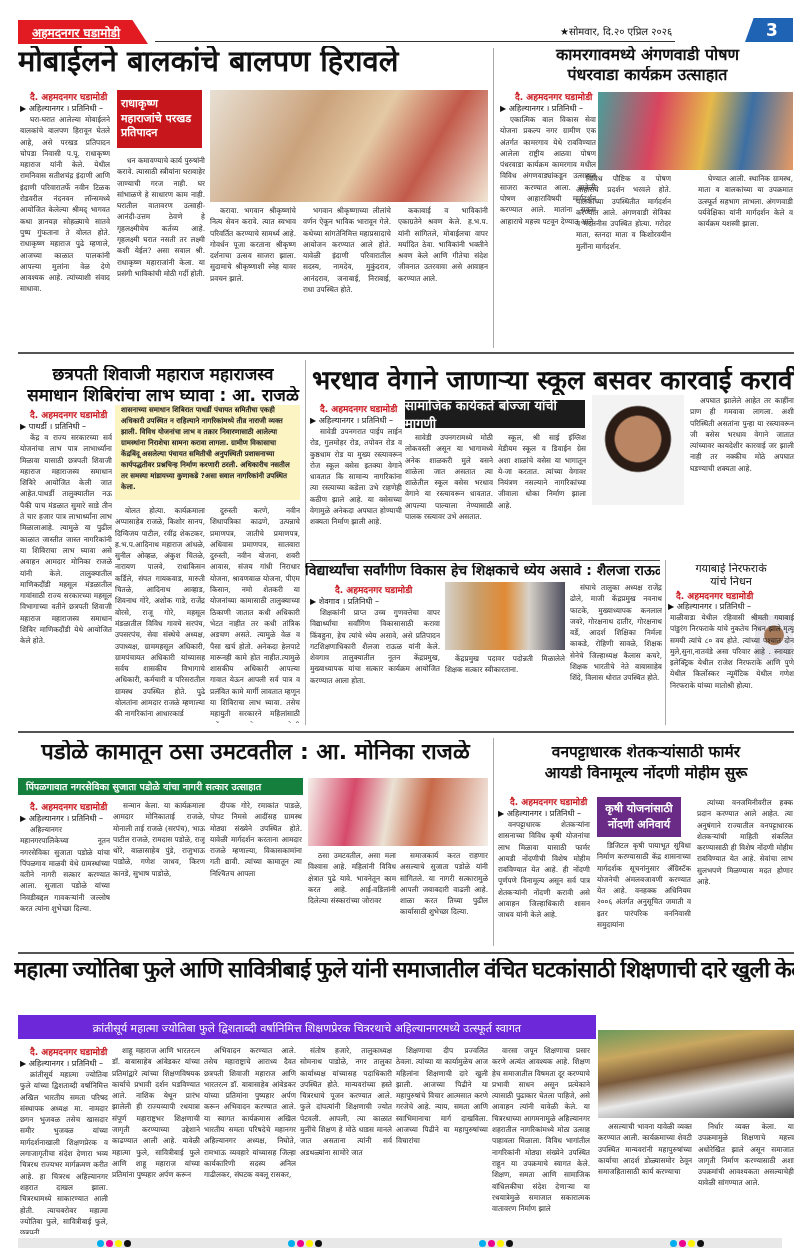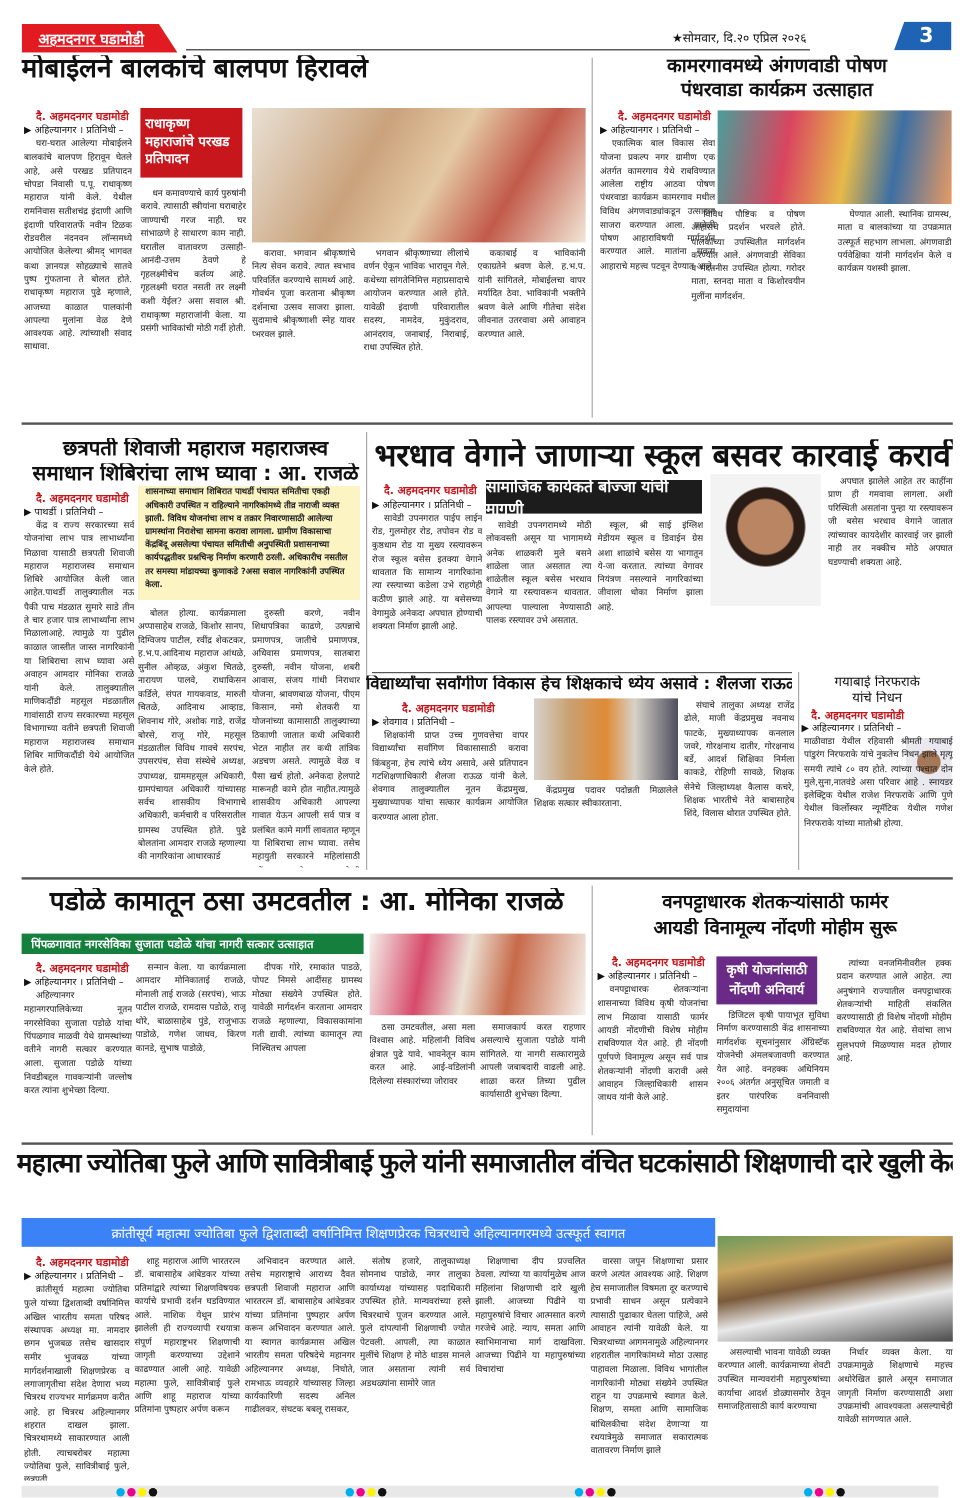--- a/index.html
+++ b/index.html
@@ -18,44 +18,44 @@
 .photo{background:linear-gradient(135deg,#8a7a6a,#c9a17a 40%,#6b8f9f 70%,#a15a5a);overflow:hidden}
 .rule{height:1.5px;background:#555}
 .vrule{width:1px;background:#aaa}
 .box-red{background:#c8161d;color:#fff;font:bold 12px "DejaVu Sans",sans-serif;display:flex;align-items:center;justify-content:center;line-height:1.35;padding:4px}
 .box-dark{background:#1c1c1c;color:#fff;font:bold 13px "DejaVu Sans",sans-serif;display:flex;align-items:center;justify-content:center}
 .box-blue{background:#15803d;color:#fff;font:bold 11px "DejaVu Sans",sans-serif;display:flex;align-items:center;padding-left:8px;white-space:nowrap;overflow:hidden}
 .box-purple{background:#6a2b86;color:#fff;font:bold 11px "DejaVu Sans",sans-serif;text-align:center;display:flex;align-items:center;justify-content:center;line-height:1.5}
 .box-yellow{background:#fdf4c4}
 .box-yellow .t{font:bold 11px "DejaVu Sans",sans-serif;color:#c8161d;padding:4px 6px 2px}
 .box-yellow .b{font:bold 7px "DejaVu Sans",sans-serif;line-height:11px;color:#222;padding:0 6px}
-.banner-red{background:#3b82f6;color:#fff;font:11.5px "DejaVu Sans",sans-serif;display:flex;align-items:center;justify-content:center;white-space:nowrap}
+.banner-red{background:#6d28d9;color:#fff;font:11.5px "DejaVu Sans",sans-serif;display:flex;align-items:center;justify-content:center;white-space:nowrap}
 .footer-bar{left:18px;top:1238px;width:764px;height:10px;background:#e8e8e8;display:flex;justify-content:space-around;align-items:center}
 .dots{display:flex;gap:2px}
 .dots i{display:block;width:7px;height:7px;border-radius:50%}
 .c{background:#00aeef}.m{background:#ec008c}.y{background:#fff200}.k{background:#111}
 </style>
 </head>
 <body>
 
 <div class="abs masthead">
     <span>अहमदनगर घडामोडी</span>
   </div>
 <div class="abs topline"></div>
 <div class="abs dateline">★सोमवार, दि.२० एप्रिल २०२६</div>
 <div class="abs pageno">3</div>
 
-<div class="abs hl" style="left:18px;top:46px;width:470px;font-size:22px">मोबाईलने बालकांचे बालपण हिरावले</div>
+<div class="abs hl" style="left:18px;top:46px;width:470px;font-size:29px">मोबाईलने बालकांचे बालपण हिरावले</div>
 <div class="abs byline" style="left:30px;top:90px">दै. अहमदनगर घडामोडी</div>
 <div class="abs dateplace" style="left:20px;top:102px">▶ अहिल्यानगर । प्रतिनिधी –</div>
 <div class="abs col" style="left:20px;top:114px;width:90px;height:230px">घरा-घरात आलेल्या मोबाईलने बालकांचे बालपण हिरावून घेतले आहे, असे परखड प्रतिपादन चोपडा निवासी प.पू. राधाकृष्ण महाराज यांनी केले. येथील रामनिवास सतीशचंद्र इंदाणी आणि इंदाणी परिवारातर्फे नवीन टिळक रोडवरील नंदनवन लॉन्समध्ये आयोजित केलेल्या श्रीमद् भागवत कथा ज्ञानयज्ञ सोहळ्याचे सातवे पुष्प गुंफताना ते बोलत होते. राधाकृष्ण महाराज पुढे म्हणाले, आजच्या काळात पालकांनी आपल्या मुलांना वेळ देणे आवश्यक आहे. त्यांच्याशी संवाद साधावा.</div>
 <div class="abs box-red" style="left:117px;top:90px;width:85px;height:58px;font-size:11px">राधाकृष्ण महाराजांचे परखड प्रतिपादन</div>
 <div class="abs col" style="left:117px;top:155px;width:88px;height:190px">धन कमावण्याचे कार्य पुरुषांनी करावे. त्यासाठी स्त्रीयांना घराबाहेर जाण्याची गरज नाही. घर सांभाळणे हे साधारण काम नाही. घरातील वातावरण उत्साही-आनंदी-उत्तम ठेवणे हे गृहलक्ष्मीचेच कर्तव्य आहे. गृहलक्ष्मी घरात नसती तर लक्ष्मी कशी येईल? असा सवाल श्री. राधाकृष्ण महाराजांनी केला. या प्रसंगी भाविकांची मोठी गर्दी होती.</div>
 <div class="abs photo" style="left:210px;top:90px;width:278px;height:112px;background:linear-gradient(120deg,#e8e0d4,#caa27b 35%,#e4c9a4 55%,#c25a4a 75%,#f2e7d6)"></div>
-<div class="abs col" style="left:210px;top:205px;width:86px;height:140px">करावा. भगवान श्रीकृष्णांचे नित्य सेवन करावे. त्यात स्वभाव परिवर्तित करण्याचे सामर्थ्य आहे. गोवर्धन पूजा करताना श्रीकृष्ण दर्शनाचा उत्सव साजरा झाला. सुदामाचे श्रीकृष्णाशी स्नेह यावर प्भरवल झाले.</div>
+<div class="abs col" style="left:210px;top:205px;width:86px;height:140px">करावा. भगवान श्रीकृष्णांचे नित्य सेवन करावे. त्यात स्वभाव परिवर्तित करण्याचे सामर्थ्य आहे. गोवर्धन पूजा करताना श्रीकृष्ण दर्शनाचा उत्सव साजरा झाला. सुदामाचे श्रीकृष्णाशी स्नेह यावर प्रवचन झाले.</div>
 <div class="abs col" style="left:303px;top:205px;width:88px;height:140px">भगवान श्रीकृष्णाच्या लीलांचे वर्णन ऐकून भाविक भारावून गेले. कथेच्या सांगतेनिमित्त महाप्रसादाचे आयोजन करण्यात आले होते. यावेळी इंदाणी परिवारातील सदस्य, नामदेव, मुकुंदराव, आनंदराव, जनाबाई, निराबाई, राधा उपस्थित होते.</div>
 <div class="abs col" style="left:398px;top:90px;width:90px;height:255px;top:205px;height:140px">ककाबाई व भाविकांनी एकाग्रतेने श्रवण केले. ह.भ.प. यांनी सांगितले, मोबाईलचा वापर मर्यादित ठेवा. भाविकांनी भक्तीने श्रवण केले आणि गीतेचा संदेश जीवनात उतरवावा असे आवाहन करण्यात आले.</div>
 
 <div class="abs vrule" style="left:493px;top:48px;height:300px"></div>
 
 <div class="abs hl" style="left:500px;top:46px;width:295px;font-size:16px;text-align:center">कामरगावमध्ये अंगणवाडी पोषण</div>
 <div class="abs hl" style="left:500px;top:66px;width:295px;font-size:16px;text-align:center">पंधरवाडा कार्यक्रम उत्साहात</div>
 <div class="abs byline" style="left:515px;top:90px">दै. अहमदनगर घडामोडी</div>
 <div class="abs dateplace" style="left:500px;top:102px">▶ अहिल्यानगर । प्रतिनिधी –</div>
 <div class="abs col" style="left:500px;top:114px;width:96px;height:232px">एकात्मिक बाल विकास सेवा योजना प्रकल्प नगर ग्रामीण एक अंतर्गत कामरगाव येथे राबविण्यात आलेला राष्ट्रीय आठवा पोषण पंधरवाडा कार्यक्रम कामरगाव मधील विविध अंगणवाड्यांकडून उत्साहात साजरा करण्यात आला. यावेळी पोषण आहाराविषयी मार्गदर्शन करण्यात आले. मातांना सकस आहाराचे महत्त्व पटवून देण्यात आले.</div>

